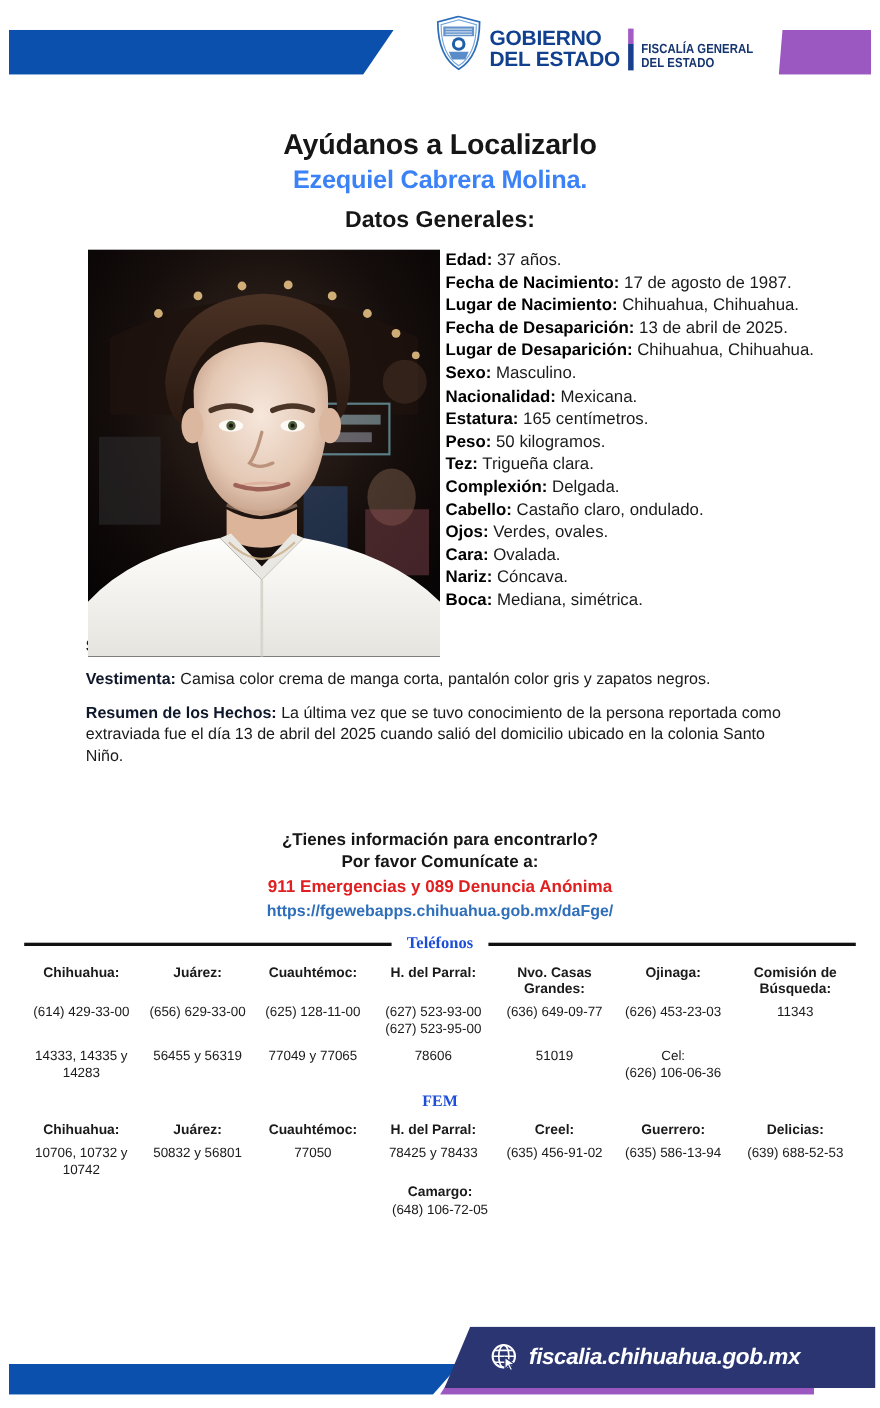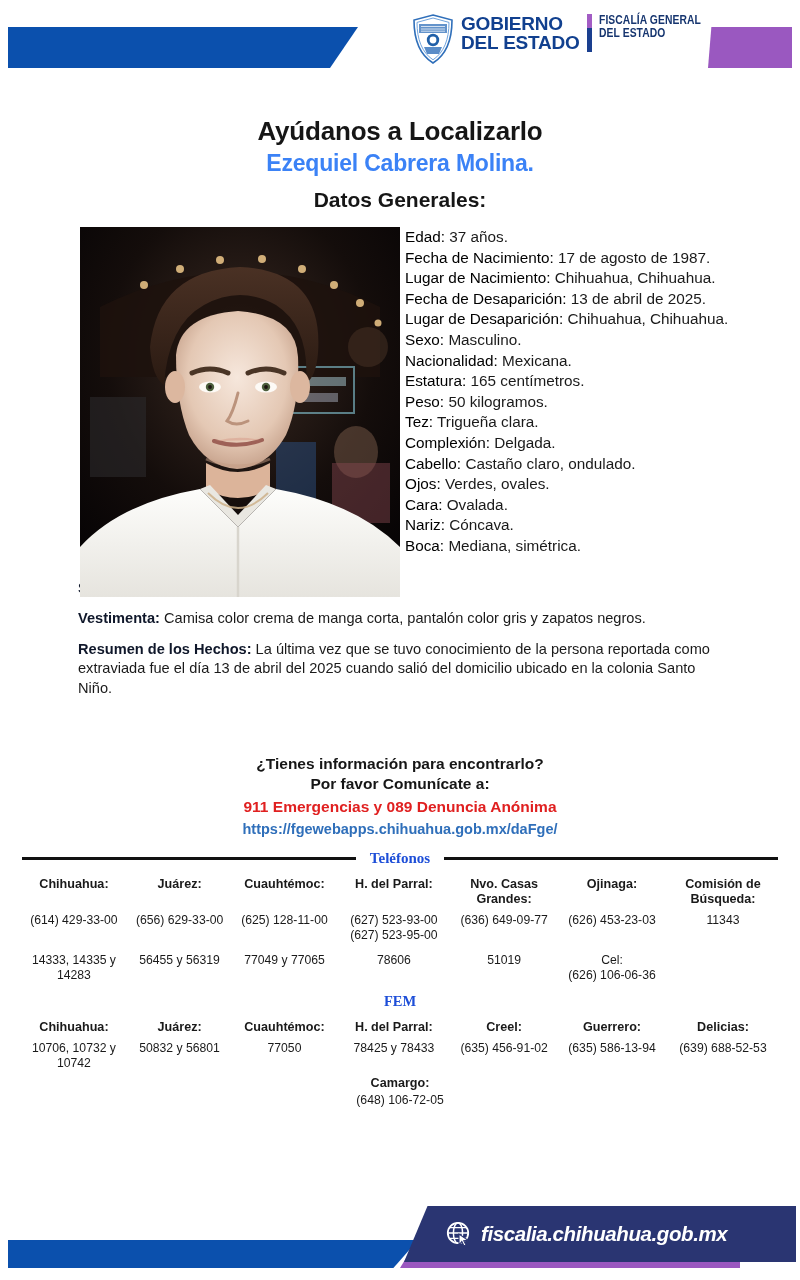--- a/index.html
+++ b/index.html
@@ -22,22 +22,22 @@
     background: #0b50ad;
     clip-path: polygon(0 0, 100% 0, 92% 100%, 0 100%);
   }
   .hdr-purple-bar {
     position: absolute; left: 708px; top: 27px;
     width: 84px; height: 41px;
     background: #9a58c0;
     clip-path: polygon(4% 0, 100% 0, 100% 100%, 0 100%);
   }
   .hdr-logo {
-    position: absolute; left: 412px; top: 14px;
-    display: flex; align-items: flex-start; gap: 7px;
+    position: absolute; left: 396px; top: 14px;
+    display: flex; align-items: flex-end; gap: 7px;
   }
   .shield { width: 42px; height: 50px; flex: none; }
   .gob-text {
     font-family: "Liberation Sans", sans-serif;
     font-weight: bold; color: #11408f;
     font-size: 19px; line-height: 19px;
     letter-spacing: -0.2px;
   }
   .gob-text .l2 { display:block; }
   .divider-bar { width: 5px; height: 38px; flex: none;
@@ -63,21 +63,21 @@
     width: 320px; height: 370px;
     overflow: hidden; background: #0a0708;
   }
   .photo-svg { display:block; width: 320px; height: 370px; }
 
   .details {
     margin-left: 405px; margin-right: 55px;
     font-size: 15.3px; line-height: 20.6px; color: #1a1a1a;
   }
   .details .row { margin: 0; }
-  .details b { font-weight: normal; color: #000; }
+  .details b { font-weight: bold; color: #000; }
 
   
   .paras { margin: 22px 78px 0 78px; font-size: 14.6px; line-height: 19.5px; color: #1a1a1a; }
   .paras p { margin: 0 0 11px 0; }
   .paras b { font-weight: bold; color: #0f172a; }
 
   
   .contact { text-align: center; margin-top: 56px; }
   .c1 { font-size: 15.5px; font-weight: bold; color: #161616; line-height: 20px; }
   .c2 { font-size: 15.5px; font-weight: bold; color: #161616; line-height: 20px; }

